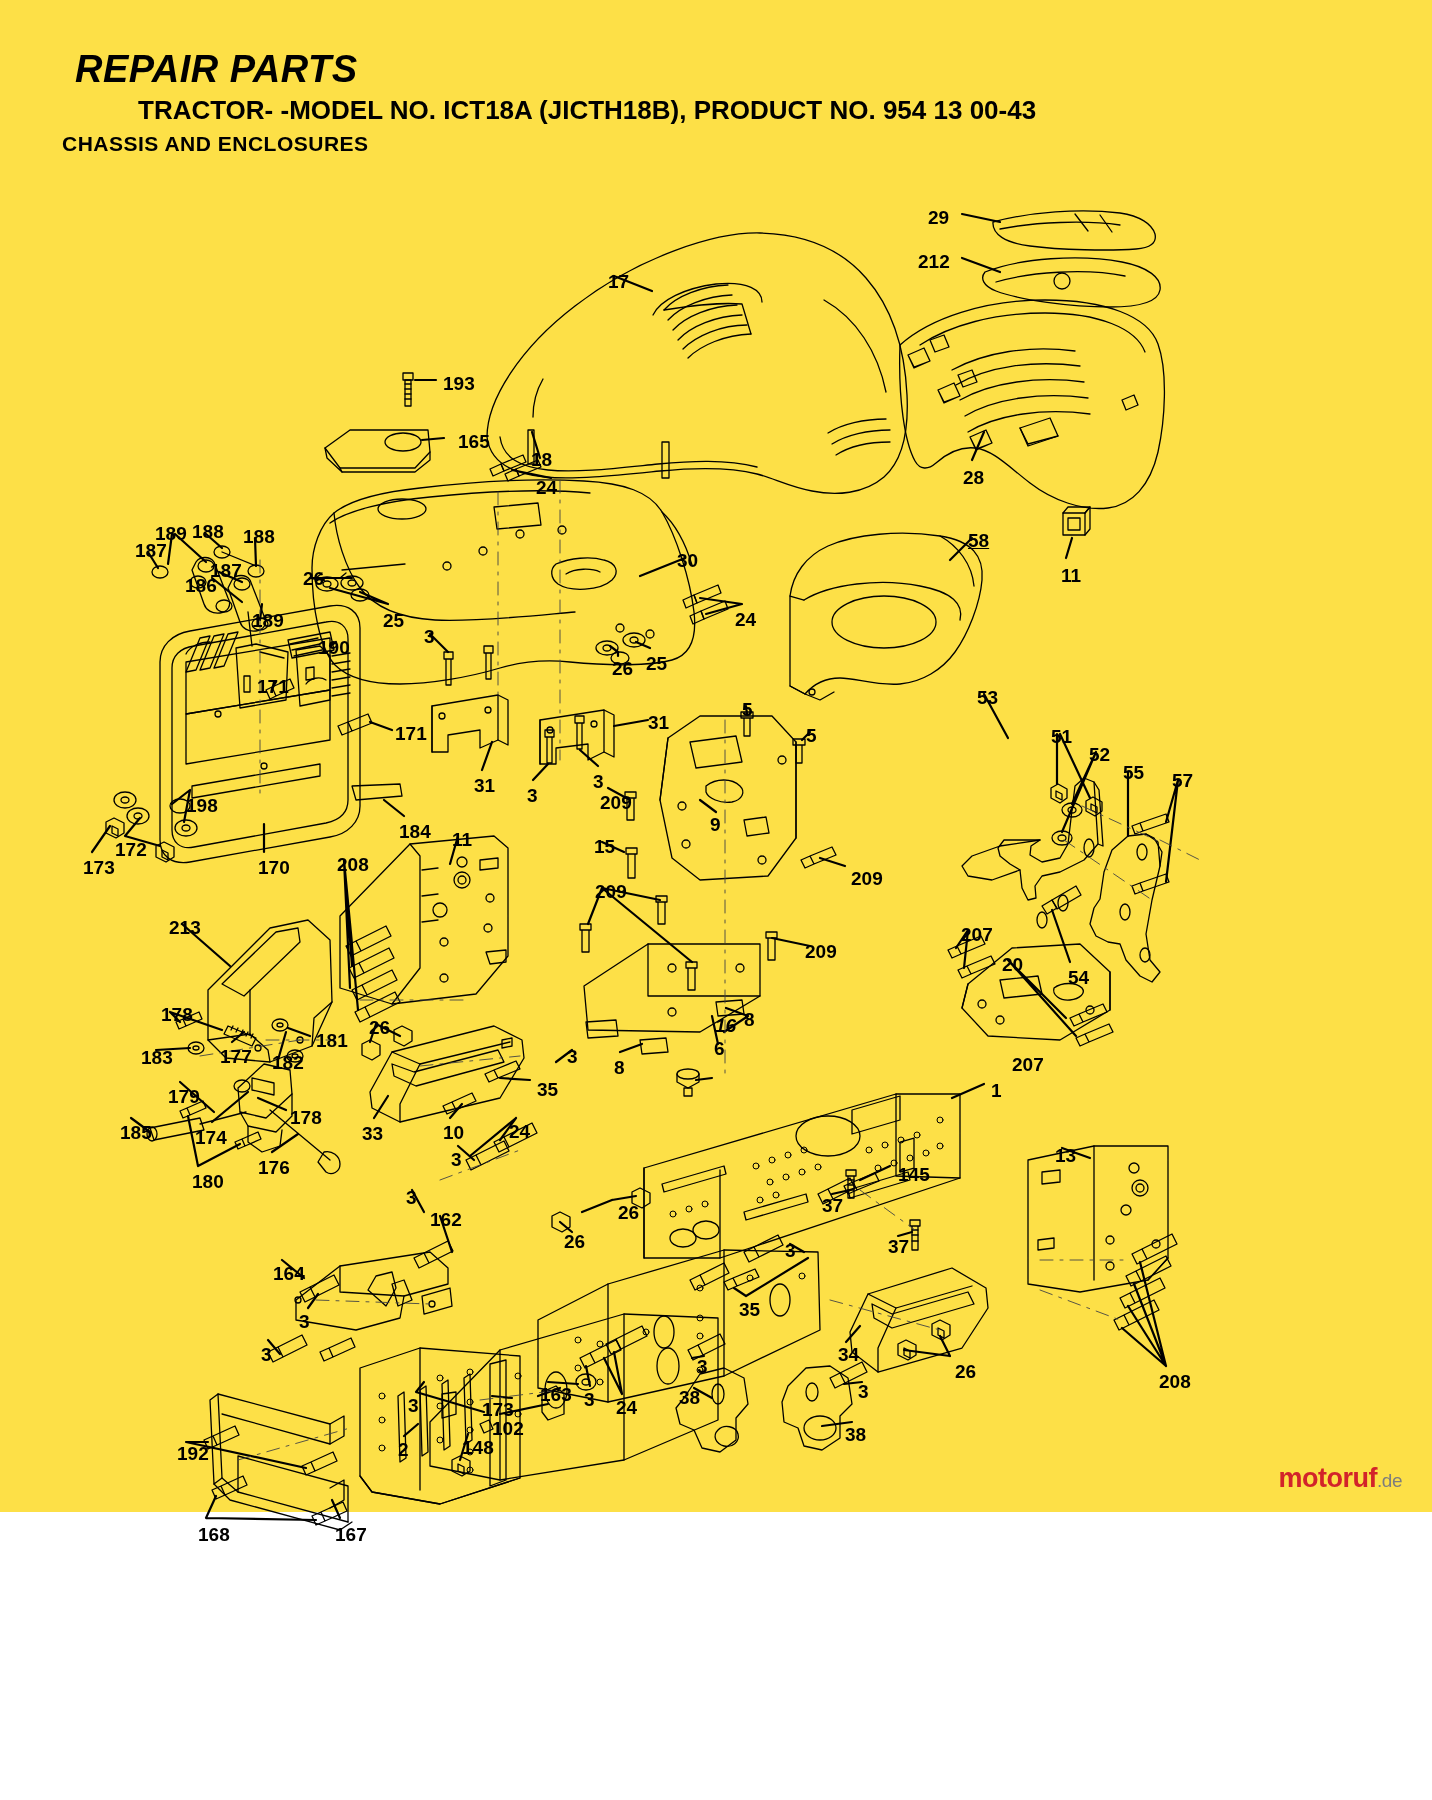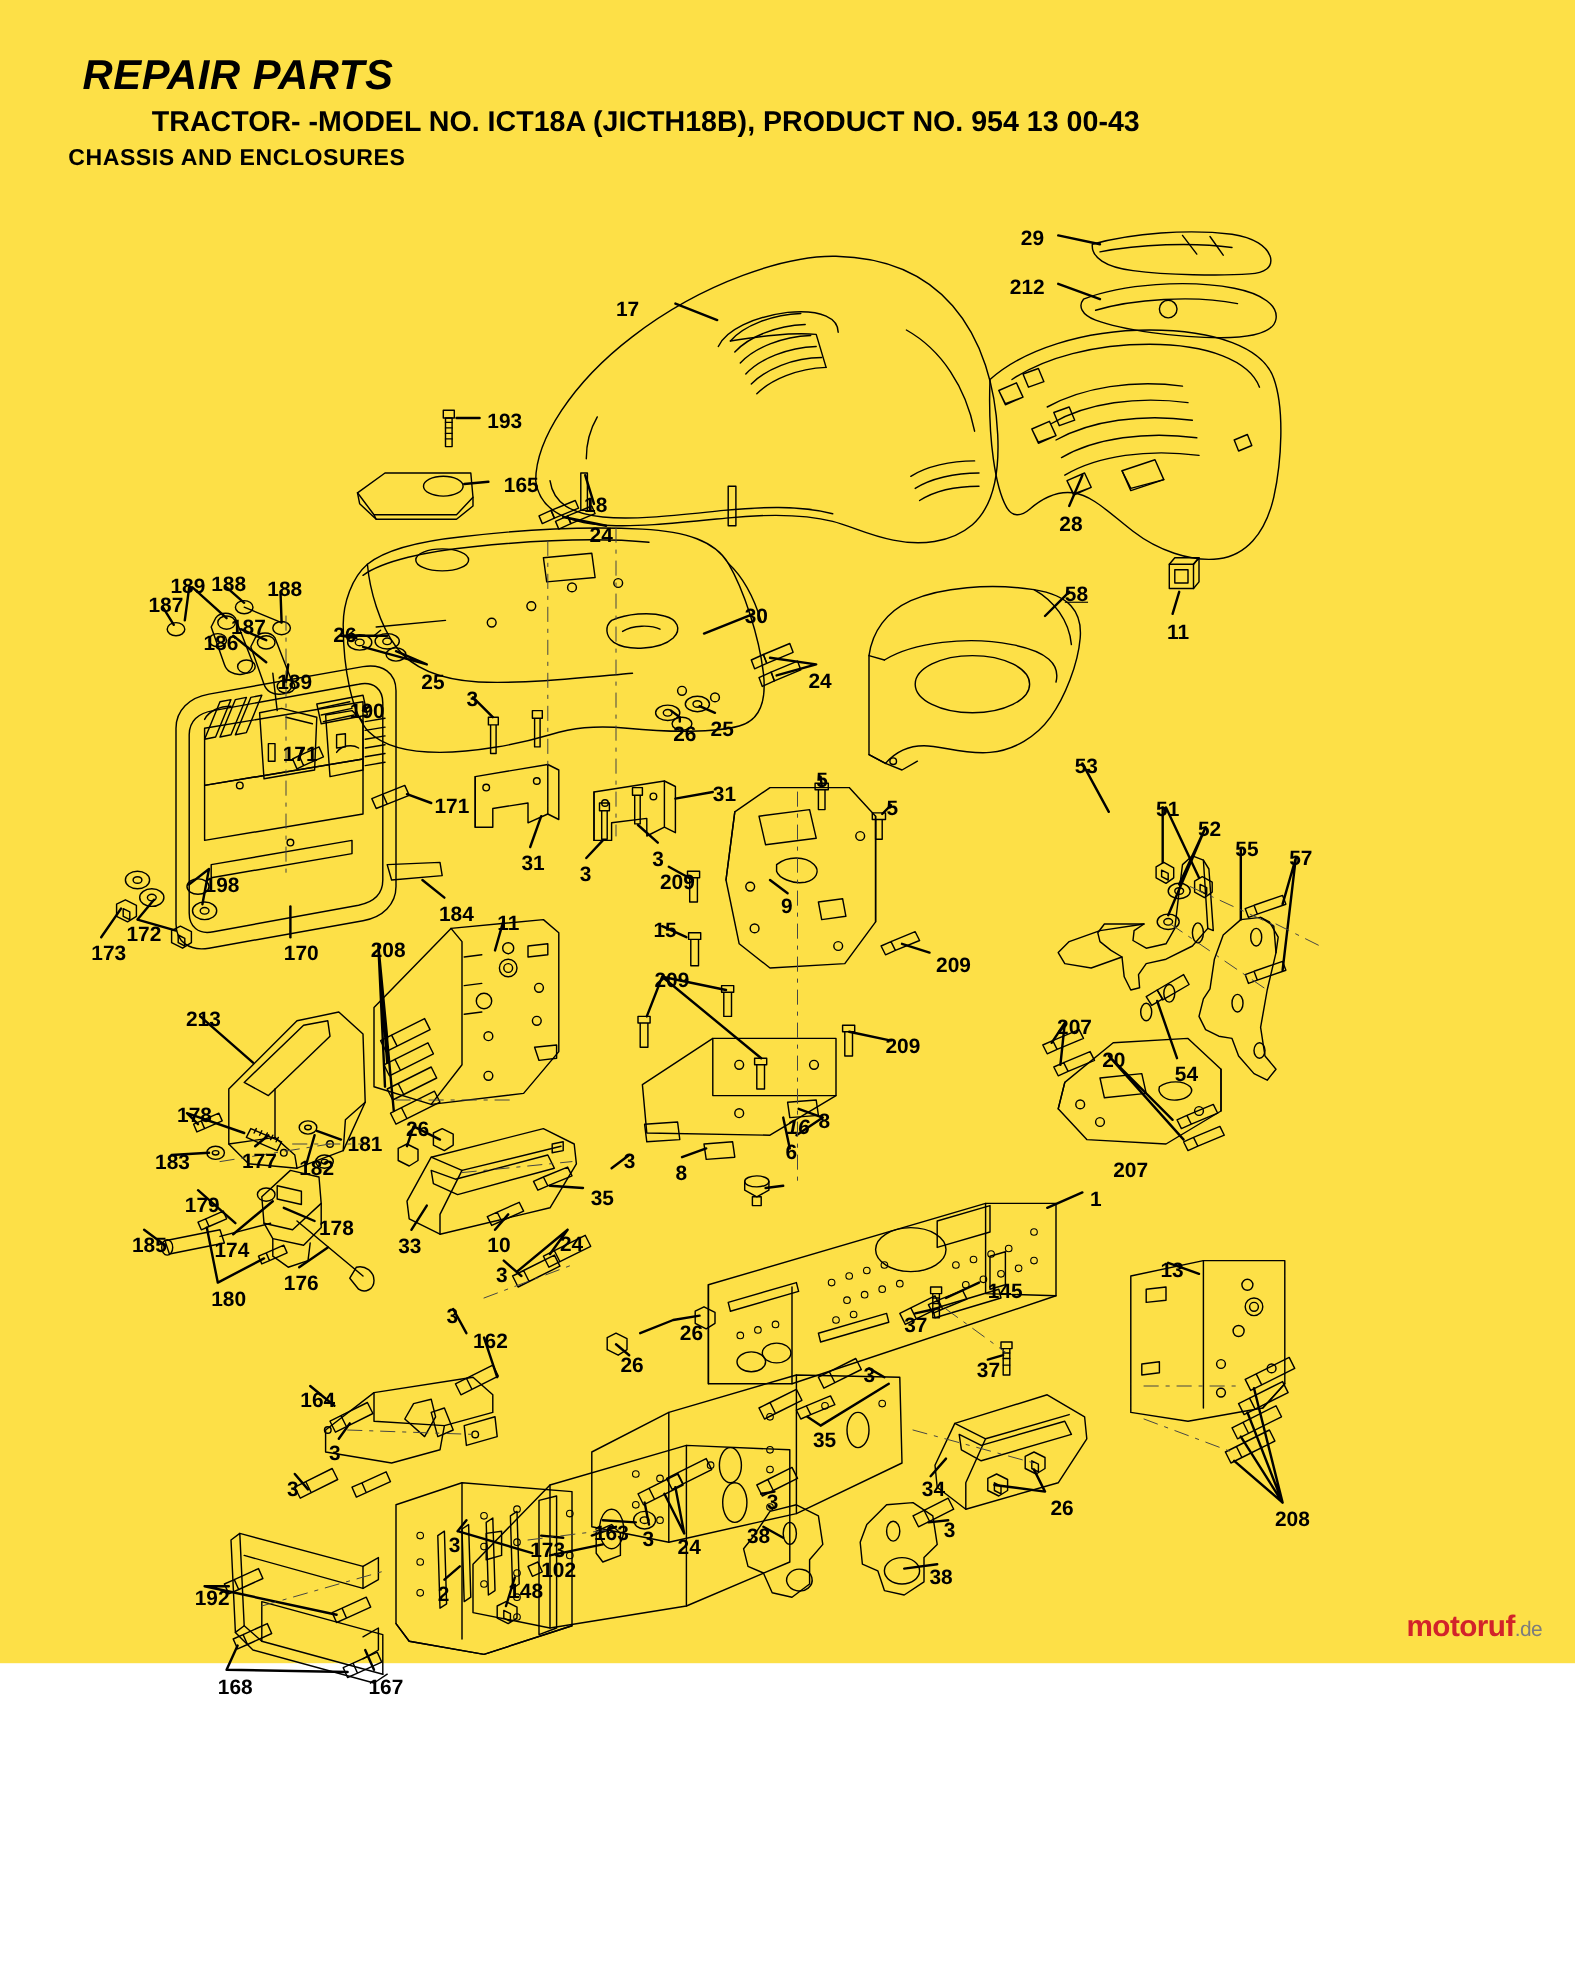--- a/index.html
+++ b/index.html
@@ -824,21 +824,21 @@
           <path d="M480 1400 L 560 1390"></path>
           <path d="M238 1460 L 350 1428"></path>
         </g>
       </g>
     </svg>
   </div>
 
   <div id="callouts">
       <div class="cal" style="left: 928px; top: 208px;">29</div>
       <div class="cal" style="left: 918px; top: 252px;">212</div>
-      <div class="cal" style="left: 560px; top: 272px;">17</div>
+      <div class="cal" style="left: 608px; top: 272px;">17</div>
       <div class="cal" style="left: 443px; top: 374px;">193</div>
       <div class="cal" style="left: 458px; top: 432px;">165</div>
       <div class="cal" style="left: 531px; top: 450px;">18</div>
       <div class="cal" style="left: 536px; top: 478px;">24</div>
       <div class="cal" style="left: 963px; top: 468px;">28</div>
       <div class="cal" style="left: 968px; top: 531px; text-decoration: underline;">58</div>
       <div class="cal" style="left: 1061px; top: 566px;">11</div>
       <div class="cal" style="left: 155px; top: 524px;">189</div>
       <div class="cal" style="left: 192px; top: 522px;">188</div>
       <div class="cal" style="left: 243px; top: 527px;">188</div>

